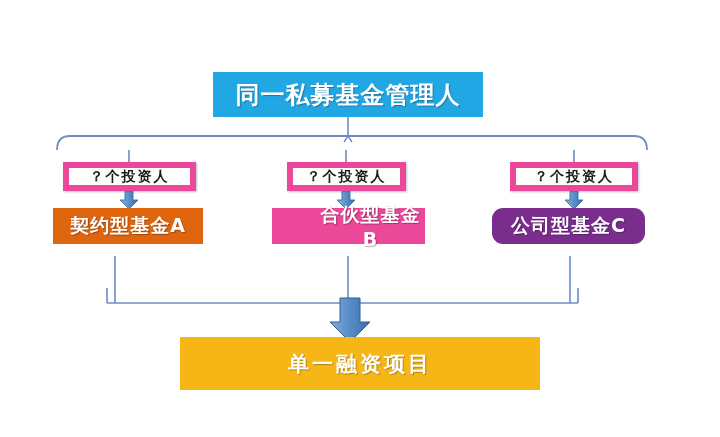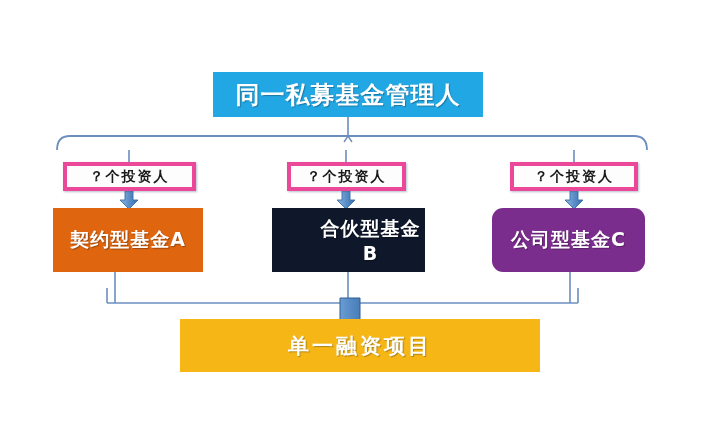--- a/index.html
+++ b/index.html
@@ -37,47 +37,47 @@
     background: #22A7E5;
     color: #ffffff;
     font-size: 24px;
     font-weight: bold;
     text-shadow: 1px 1px 1px rgba(0,0,0,0.28);
   }
 
   .investor-label {
     height: 29px;
     background: #fdfdfd;
-    border: 4px solid #ec4899;
+    border: 6px solid #ec4899;
     color: #1a1a1a;
     font-size: 14px;
     font-weight: bold;
     box-shadow: 1px 1px 2px rgba(90,110,140,0.45);
     letter-spacing: 2px;
   }
   .investor-1 { left: 63px;  top: 162px; width: 133px; }
   .investor-2 { left: 287px; top: 162px; width: 119px; }
   .investor-3 { left: 510px; top: 162px; width: 128px; }
 
   .fund-box {
-    height: 64px;
+    height: 36px;
     color: #ffffff;
     font-size: 19px;
     font-weight: bold;
     text-shadow: 1px 1px 1px rgba(0,0,0,0.3);
     letter-spacing: 1px;
     text-align: center;
   }
   .fund-1 { left: 53px;  top: 208px; width: 150px; background: #E0650F; }
-  .fund-2 { left: 272px; top: 208px; width: 153px; background: #0f172a; padding-left: 44px; }
+  .fund-2 { left: 272px; top: 208px; width: 153px; background: #ec4899; padding-left: 44px; }
   .fund-3 { left: 492px; top: 208px; width: 153px; background: #7B2D8E; border-radius: 11px; }
 
   .project-box {
     left: 180px;
-    top: 319px;
+    top: 337px;
     width: 360px;
     height: 53px;
     background: #F5B616;
     color: #ffffff;
     font-size: 21px;
     font-weight: bold;
     text-shadow: 1px 1px 1px rgba(0,0,0,0.28);
     letter-spacing: 3px;
   }
 

